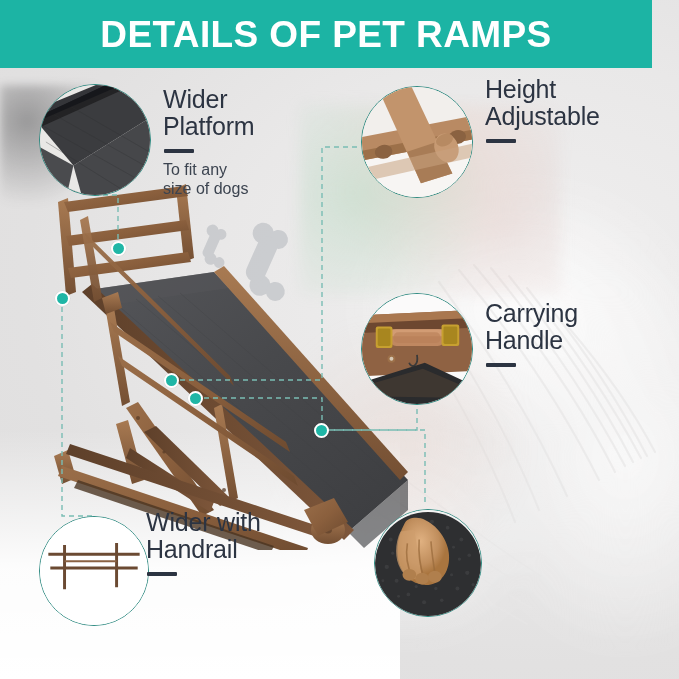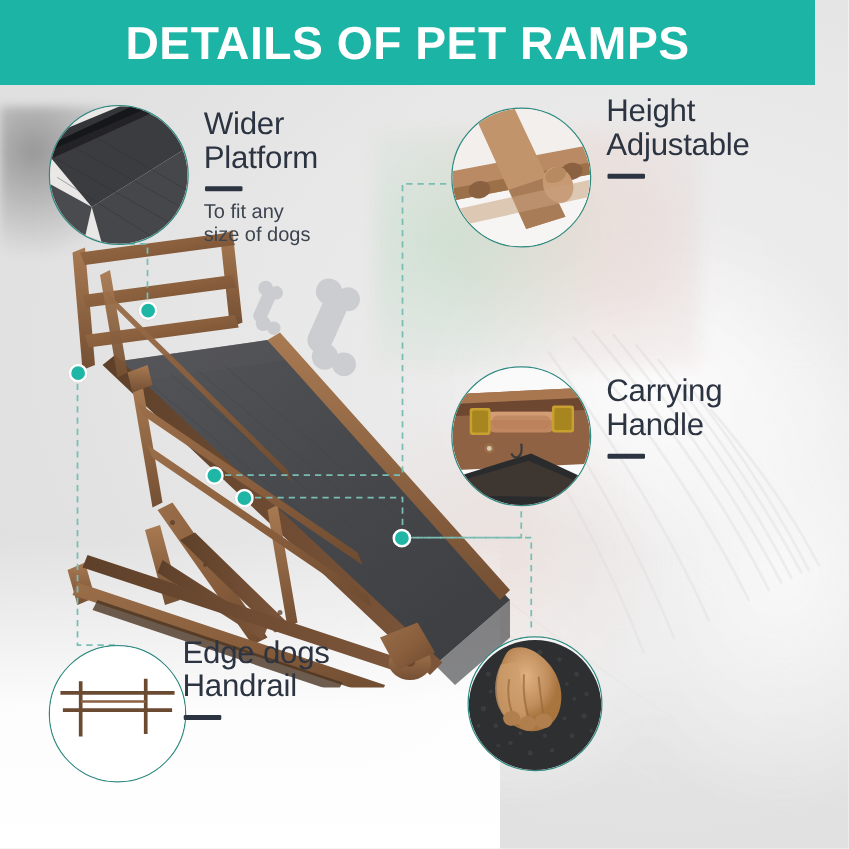--- a/index.html
+++ b/index.html
@@ -326,21 +326,21 @@
         <line x1="12" y1="52" x2="98" y2="52"></line>
         <line x1="25" y1="30" x2="25" y2="72"></line>
         <line x1="78" y1="28" x2="78" y2="70"></line>
       </g>
       <g stroke="#8a6243" stroke-width="2" fill="none">
         <line x1="25" y1="45" x2="78" y2="45"></line>
       </g>
     </svg>
   </div>
   <div class="callout" style="left:146px;top:509px;width:205px;">
-    <div class="c-title">Edge dogs
+    <div class="c-title">Wider with
 Handrail</div>
     <div class="c-rule"></div>
   </div>
 
   <div class="circ" style="left:374px;top:509px;width:108px;height:108px;">
     <svg class="circ-inner" viewBox="0 0 108 108">
       <defs>
         <radialGradient id="pawG" cx="45%" cy="35%">
           <stop offset="0%" stop-color="#e0b181"></stop>
             <stop offset="70%" stop-color="#c08e5d"></stop>

